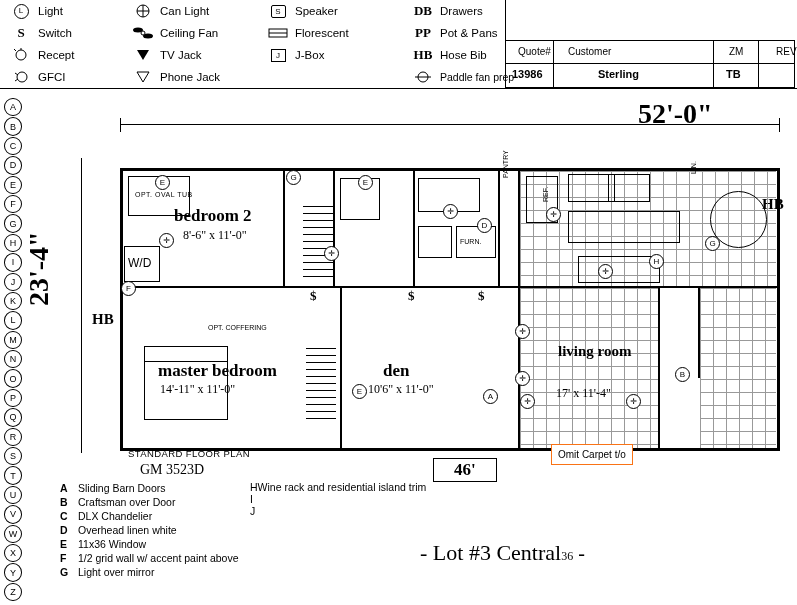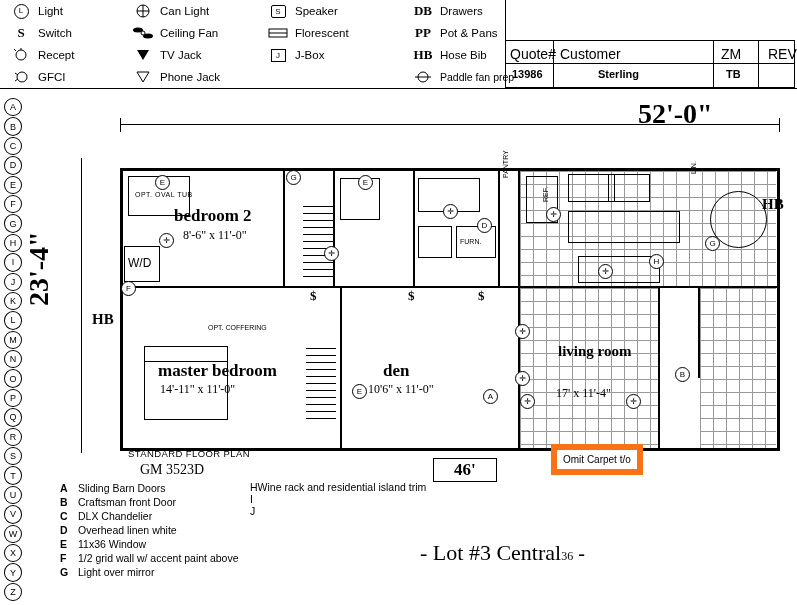--- a/index.html
+++ b/index.html
@@ -12,42 +12,42 @@
   .gly{width:26px;height:18px;display:flex;align-items:center;justify-content:center;font-size:10px;flex:0 0 26px;}
   .lab{padding-left:4px;white-space:nowrap;font-size:11.5px;}
   .circ{width:13px;height:13px;border:1px solid #000;border-radius:50%;display:inline-flex;align-items:center;justify-content:center;font-size:8px;line-height:1;}
   .sq{width:13px;height:11px;border:1px solid #000;display:inline-flex;align-items:center;justify-content:center;font-size:8px;}
   .bigtxt{font-weight:bold;font-size:13px;font-family:"Liberation Serif",serif;}
   .hatch{width:16px;height:10px;border:1px solid #000;background:repeating-linear-gradient(45deg,#000 0 1px,#fff 1px 3px);}
   
   #quotebox{position:absolute;left:505px;top:40px;width:288px;height:46px;border:1px solid #000;font-size:10px;}
   #quotebox .cell{position:absolute;border-right:1px solid #000;height:100%;box-sizing:border-box;}
   #quotebox .lrow2{position:absolute;left:0;top:22px;width:100%;border-top:1px solid #000;height:1px;}
-  .qlabel{position:absolute;font-size:14px;}
+  .qlabel{position:absolute;font-size:10px;margin-left:8px;}
   .qval{position:absolute;font-size:11px;font-weight:bold;}
   
   #alpha{position:absolute;left:4px;top:98px;width:22px;}
   #alpha .al{width:16px;height:16.4px;border:1px solid #000;border-radius:50%;margin-bottom:1px;display:flex;align-items:center;justify-content:center;font-size:9px;}
   
   #plan{position:absolute;left:78px;top:96px;width:710px;height:380px;}
   .wall{position:absolute;background:#000;}
   .room-name{position:absolute;font-family:"Liberation Serif",serif;font-weight:bold;}
   .dim{position:absolute;font-size:9px;font-family:"Liberation Serif",serif;}
   .grid{position:absolute;background-image:linear-gradient(to right,#888 1px,transparent 1px),linear-gradient(to bottom,#888 1px,transparent 1px);background-size:13px 13px;}
   .thin{position:absolute;border:1px solid #000;}
   .circled{position:absolute;width:13px;height:13px;border:1px solid #000;border-radius:50%;background:#fff;display:flex;align-items:center;justify-content:center;font-size:8px;}
   .dollar{position:absolute;font-weight:bold;font-size:13px;font-family:"Liberation Serif",serif;}
   
   #notes{position:absolute;left:60px;top:481px;font-size:10.5px;}
   #notes .nrow{display:flex;height:14px;align-items:center;}
   #notes .nkey{width:18px;font-weight:bold;}
   #notes .ntxt{white-space:nowrap;}
   #notes2{position:absolute;left:250px;top:481px;font-size:10.5px;}
   #lot{position:absolute;left:420px;top:540px;font-family:"Liberation Serif",serif;font-size:22px;}
-  #omit{position:absolute;left:551px;top:444px;border:6px solid #f97316;padding:4px 6px;font-size:10px;background:#fff;}
+  #omit{position:absolute;left:551px;top:444px;border:1px solid #f97316;padding:4px 6px;font-size:10px;background:#fff;}
 </style>
 </head>
 <body>
 
 <div id="legend">
   <div class="col" style="left:8px;width:120px;">
     <div class="lrow">
         <span class="gly">
           <span class="circ">L</span>
         </span>
@@ -321,21 +321,21 @@
 
 <div id="omit">Omit Carpet t/o</div>
 
 <div id="notes">
   <div class="nrow">
       <span class="nkey">A</span>
       <span class="ntxt">Sliding Barn Doors</span>
     </div>
   <div class="nrow">
       <span class="nkey">B</span>
-      <span class="ntxt">Craftsman front Door</span>
+      <span class="ntxt">Craftsman over Door</span>
     </div>
   <div class="nrow">
       <span class="nkey">C</span>
       <span class="ntxt">DLX Chandelier</span>
     </div>
   <div class="nrow">
       <span class="nkey">D</span>
       <span class="ntxt">Overhead linen white</span>
     </div>
   <div class="nrow">

